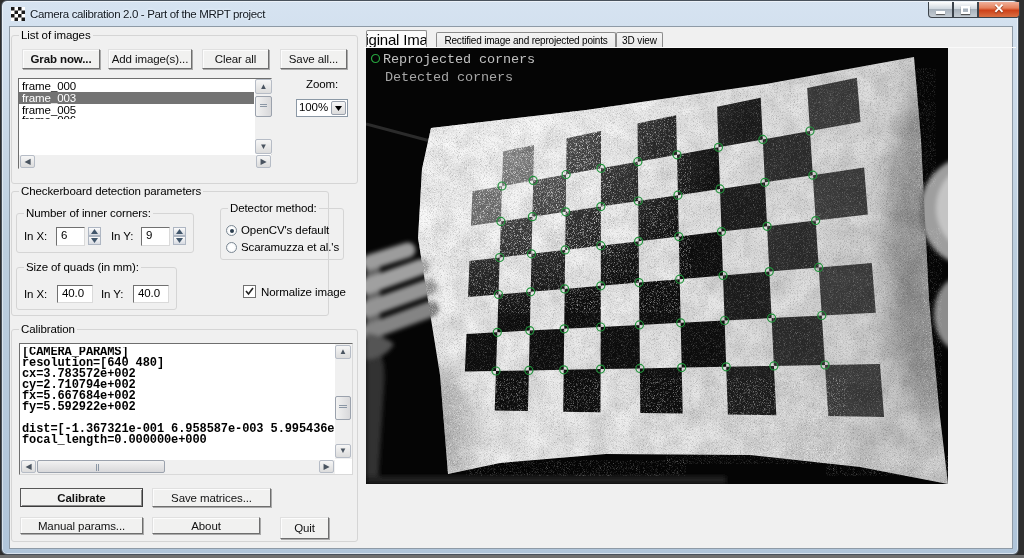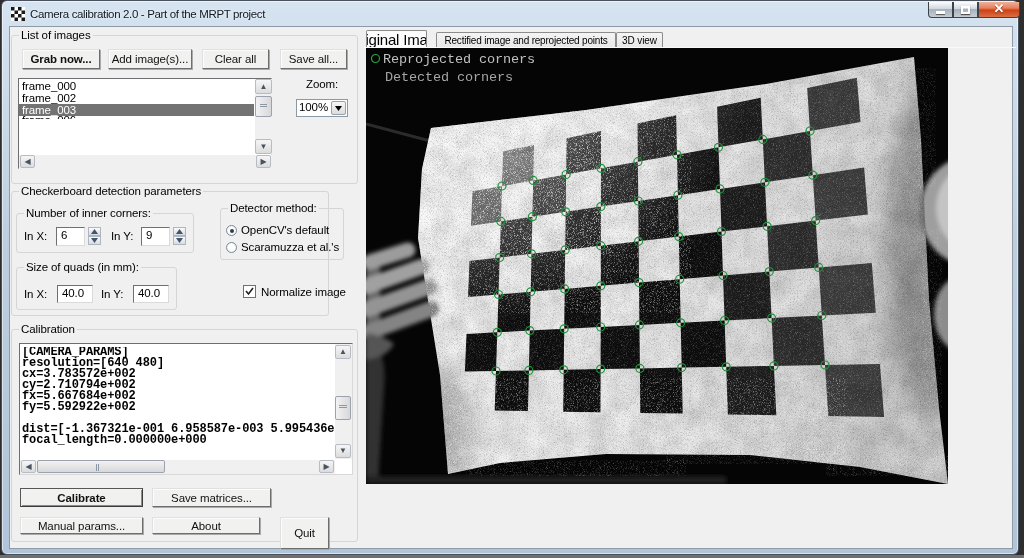--- a/index.html
+++ b/index.html
@@ -66,22 +66,22 @@
   </div>
 <div class="btn " style="left:22px;top:49px;width:78px;height:20px">
     <b>Grab now...</b>
   </div>
 <div class="btn " style="left:108px;top:49px;width:84px;height:20px">Add image(s)...</div>
 <div class="btn " style="left:202px;top:49px;width:67px;height:20px">Clear all</div>
 <div class="btn " style="left:280px;top:49px;width:67px;height:20px">Save all...</div>
 <div class="sunk abs" style="left:18px;top:78px;width:254px;height:91px">
   <div style="position:absolute;left:0;top:1px;width:235px;height:74px;overflow:hidden;background:#fff">
       <div class="lrow">frame_000</div>
-      <div class="lrow">frame_002</div>
       <div class="lrow sel">frame_003</div>
+      <div class="lrow">frame_005</div>
       <div style="height:3px;overflow:hidden;padding-left:3px">
         <div style="line-height:12px;margin-top:-2px">frame_006</div>
       </div>
     </div>
   <div class="sb" style="left:236px;top:0;width:17px;height:75px">
     <div class="sbtn" style="left:0;top:0;width:17px;height:15px">
         <span class="arr">▲</span>
       </div>
     <div class="thumb" style="left:0;top:17px;width:17px;height:21px">
         <div style="margin:7px 4px;border-top:1px solid #8b97a5;border-bottom:1px solid #8b97a5;height:3px"></div>
@@ -199,21 +199,21 @@
         <span class="arr">▶</span>
       </div>
  </div>
 </div>
 <div class="btn def" style="left:20px;top:488px;width:123px;height:19px">
     <b>Calibrate</b>
   </div>
 <div class="btn " style="left:152px;top:488px;width:119px;height:19px">Save matrices...</div>
 <div class="btn " style="left:20px;top:517px;width:123px;height:17px">Manual params...</div>
 <div class="btn " style="left:152px;top:517px;width:108px;height:17px">About</div>
-<div class="btn " style="left:280px;top:517px;width:49px;height:32px">Quit</div>
+<div class="btn " style="left:280px;top:517px;width:49px;height:22px">Quit</div>
 
 <div class="tab on" style="left:366px;top:30px;width:61px;height:17px;font-size:15px;letter-spacing:-0.2px">Original Image</div>
 <div class="tab" style="left:436px;top:32px;width:180px;height:15px;font-size:10px;letter-spacing:-0.2px">Rectified image and reprojected points</div>
 <div class="tab" style="left:616px;top:32px;width:47px;height:15px;font-size:10px">3D view</div>
 
 <div class="abs" style="left:364px;top:47px;width:652px;height:1px;background:#fafafa"></div>
 <div class="abs" style="left:366px;top:48px;width:582px;height:436px"><svg width="582" height="436" viewBox="0 0 582 436">
 <defs>
 <linearGradient id="bw" x1="0" y1="0" x2="1" y2="0.22">
  <stop offset="0" stop-color="#f4f4f4"></stop>

